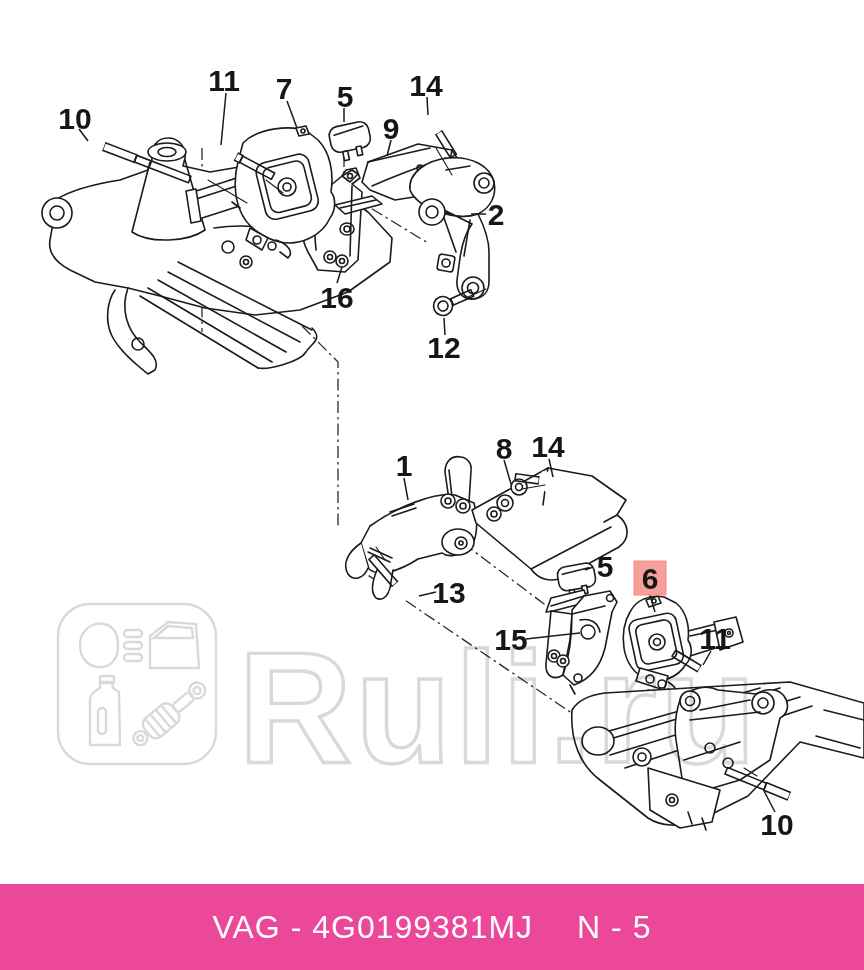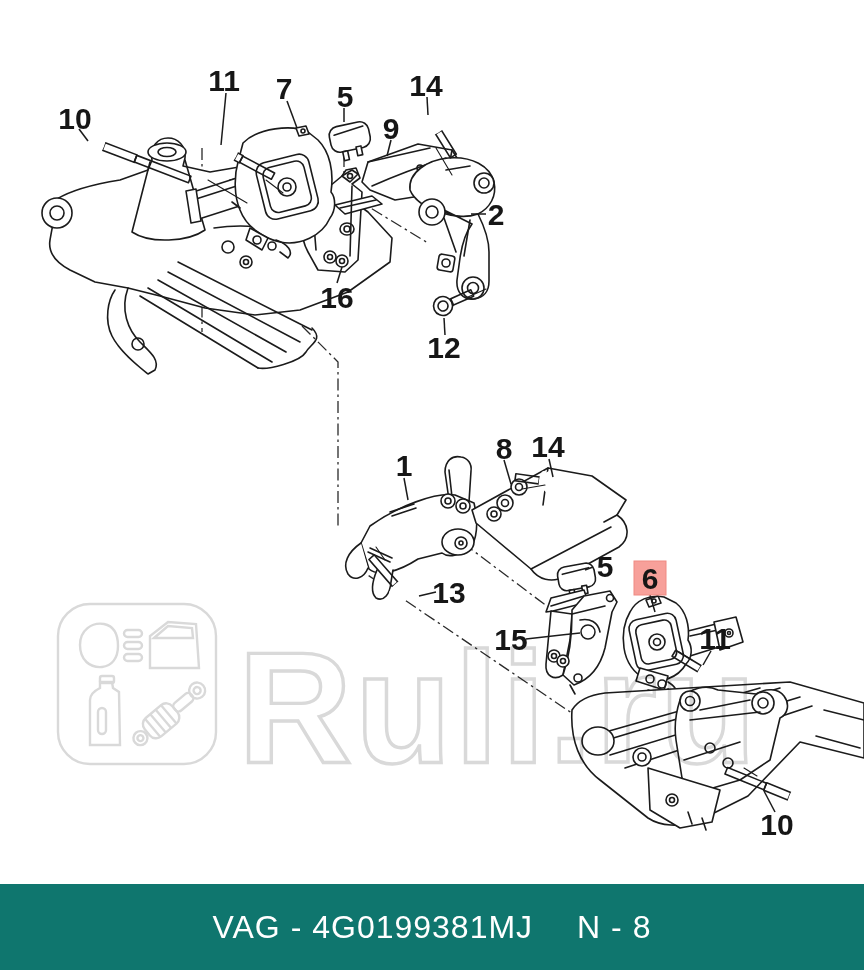--- a/index.html
+++ b/index.html
@@ -14,21 +14,21 @@
       stroke-dasharray:12 4 2.5 4;fill:none;}
   .thin line, .thin path{stroke:#1b1b1b;stroke-width:1.1;fill:none;}
   .leaders line{stroke:#1b1b1b;stroke-width:1.5;}
   .leaders circle{stroke:#1b1b1b;stroke-width:1.5;fill:#fff;}
   .callout{font-family:"Liberation Sans",sans-serif;font-size:30px;font-weight:600;
       fill:#161616;text-anchor:middle;}
   .wm{mix-blend-mode:multiply;}
   .wm path,.wm rect,.wm ellipse,.wm circle,.wm line{stroke:#d9d9d9;stroke-width:2.4;fill:none;}
   .wm text{fill:none;stroke:#d9d9d9;stroke-width:3.4;
       font-family:"Liberation Sans",sans-serif;font-weight:bold;font-size:158px;letter-spacing:3px;}
-  .footer{position:absolute;left:0;top:884px;width:864px;height:86px;background:#0f766e;
+  .footer{position:absolute;left:0;top:884px;width:864px;height:86px;background:#ec4899;
       display:flex;align-items:center;justify-content:center;gap:44px;}
   .footer span{color:#ffffff;font-size:32px;letter-spacing:1px;}
 </style>
 </head>
 <body>
 
 <div class="stage">
 <svg class="diagram" width="864" height="884" viewBox="0 0 864 884">
   <defs>
     <pattern id="thr" patternUnits="userSpaceOnUse" width="5" height="14">
@@ -382,14 +382,14 @@
         <text x="650" y="578" dy="0.36em" class="callout" fill="#7b1a13">6</text>
         <text x="511" y="639" dy="0.36em" class="callout">15</text>
         <text x="715" y="638" dy="0.36em" class="callout">11</text>
         <text x="777" y="824" dy="0.36em" class="callout">10</text>
       </g>
 </svg>
 </div>
 
 <div class="footer">
   <span>VAG - 4G0199381MJ</span>
-  <span>N - 8</span>
+  <span>N - 5</span>
 </div>
 
 </body></html>

